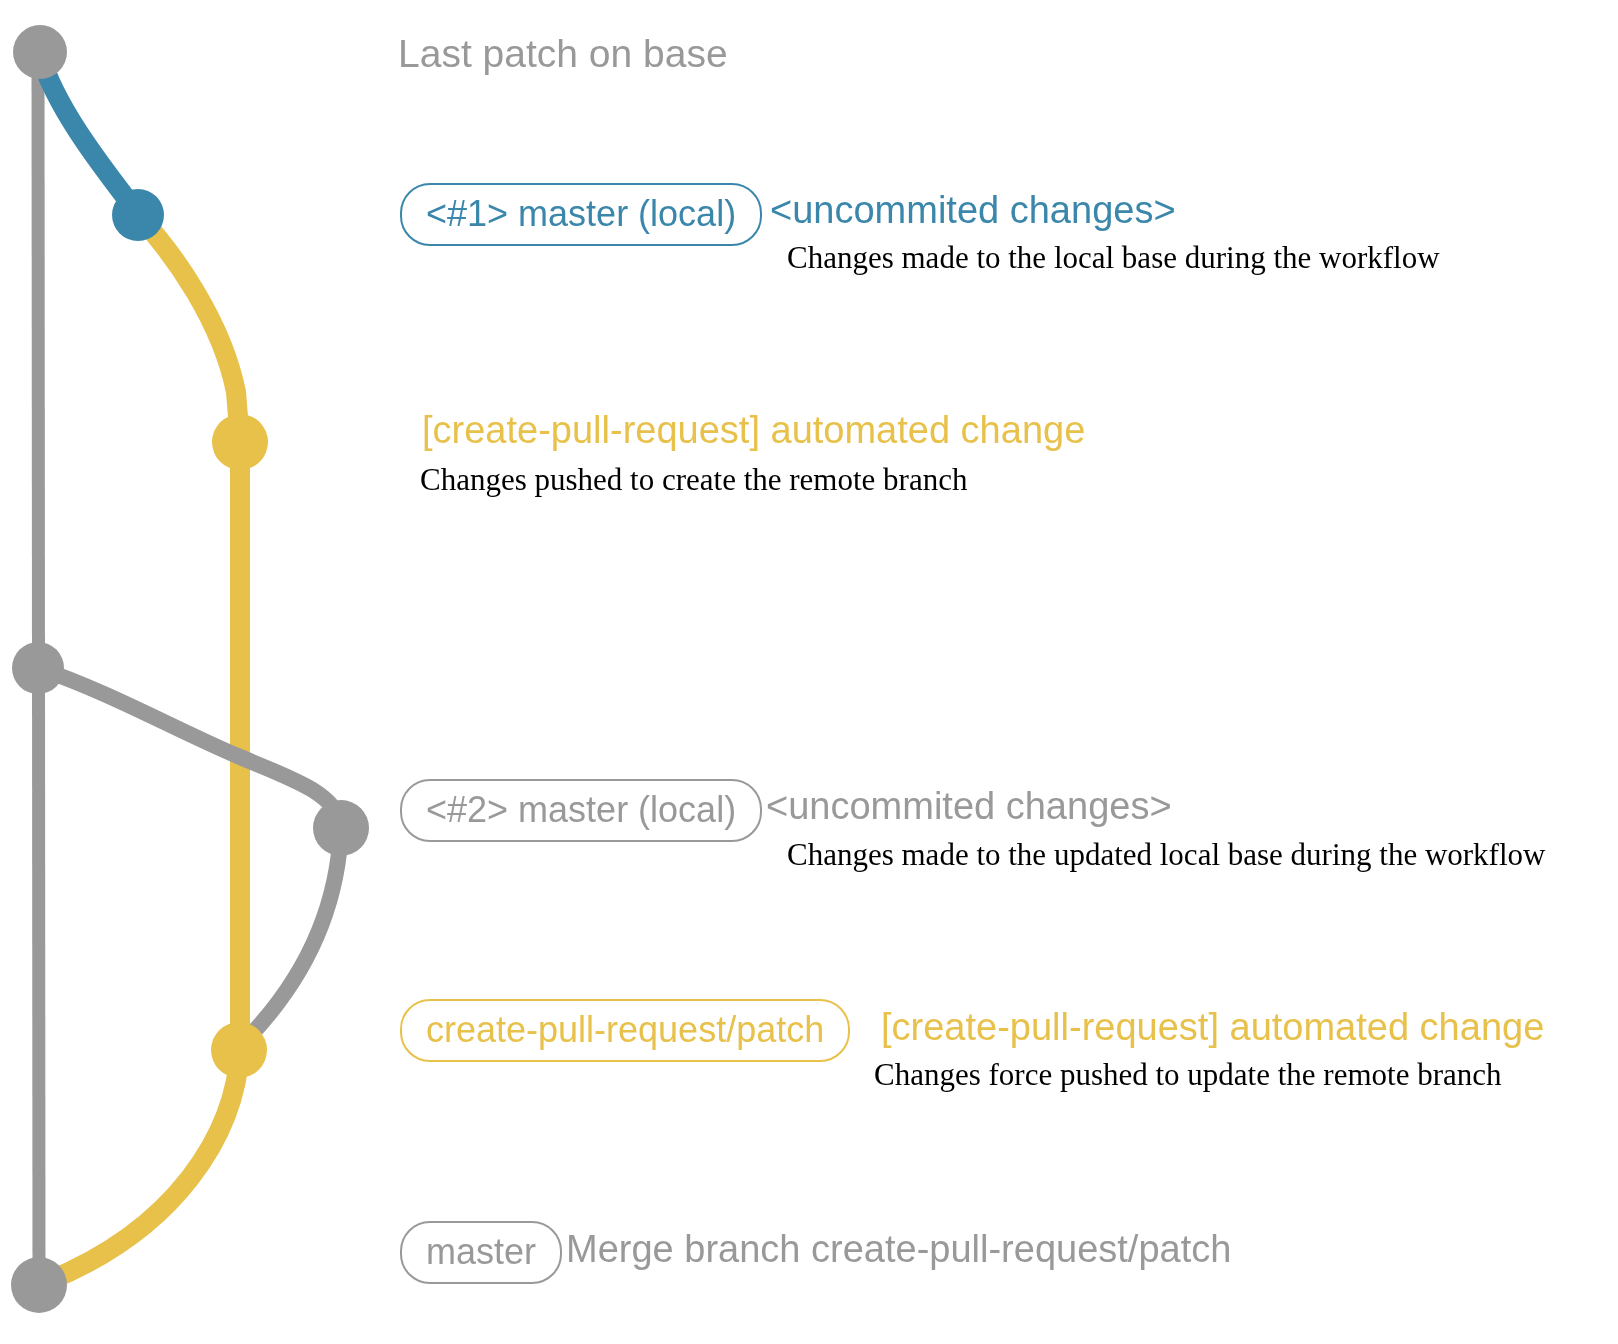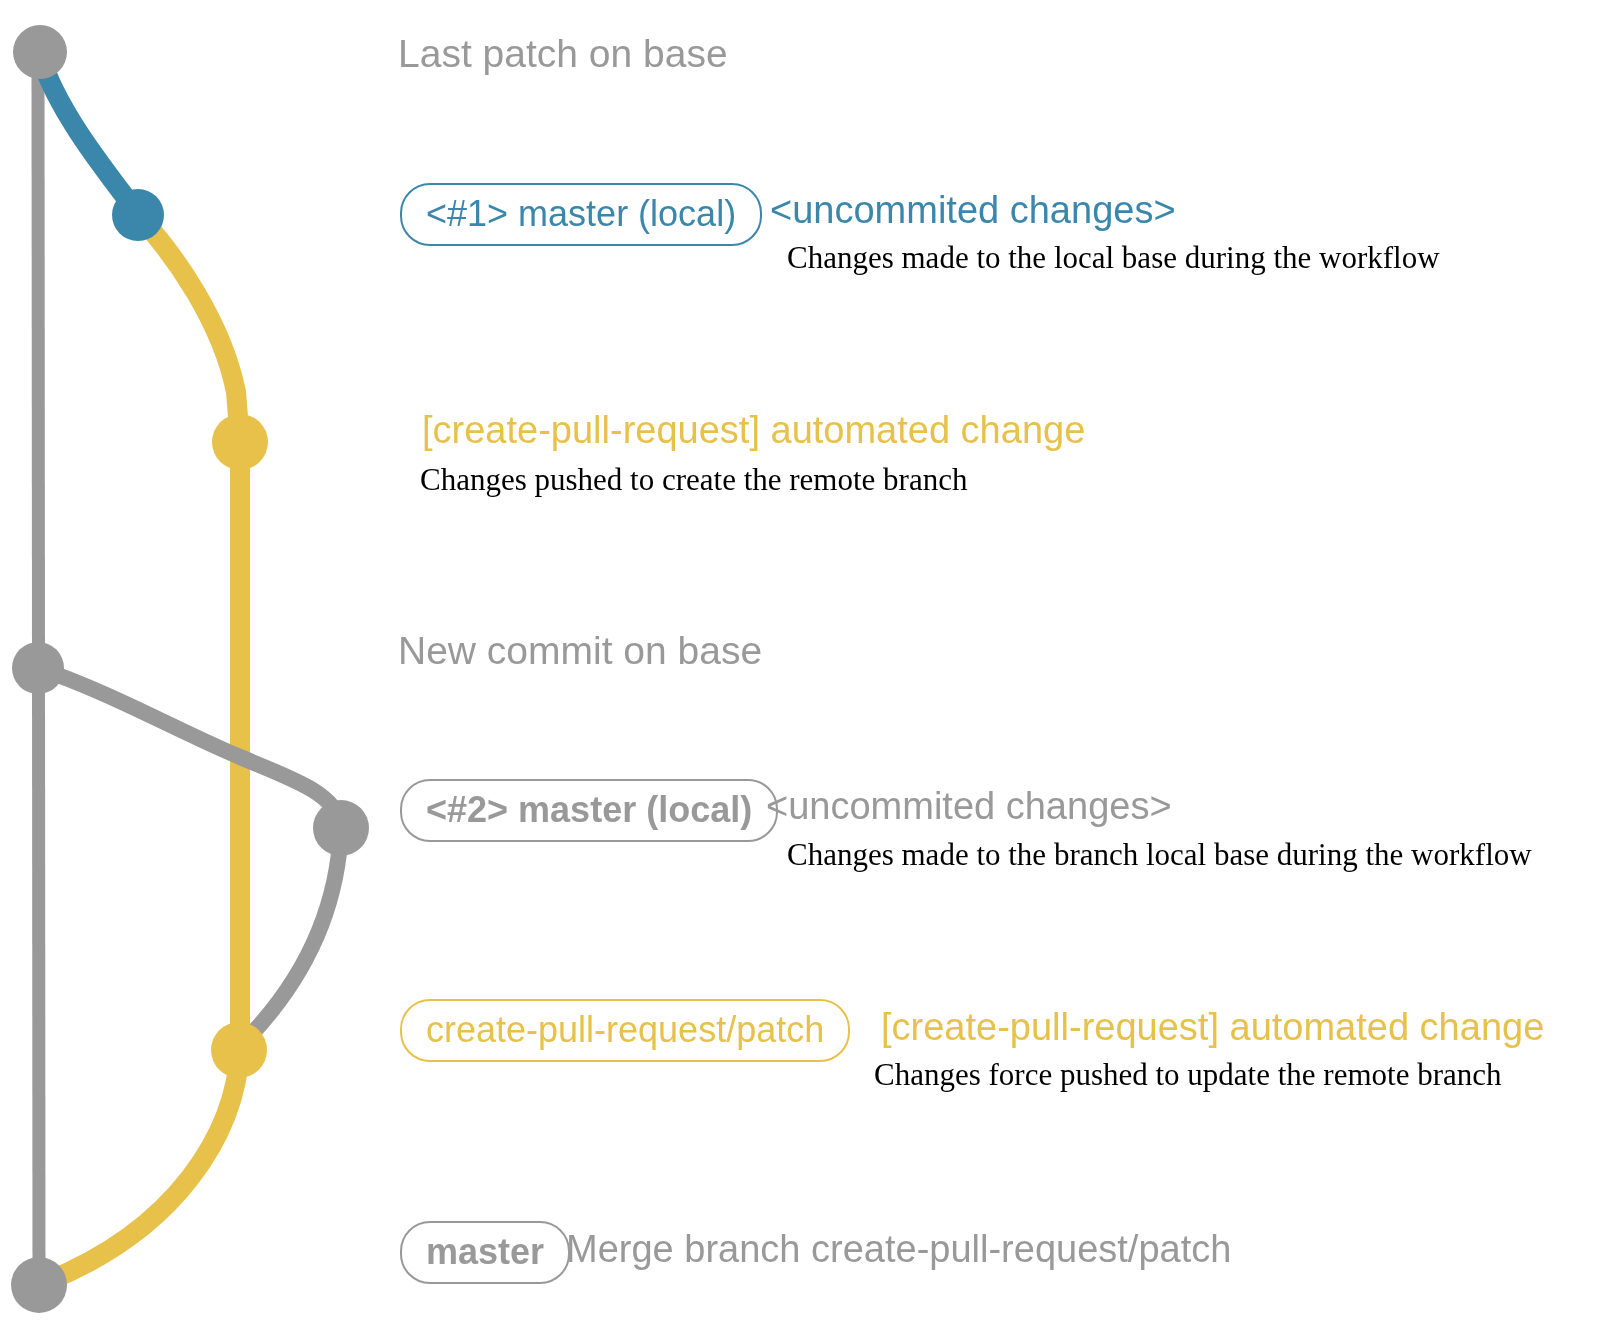--- a/index.html
+++ b/index.html
@@ -40,21 +40,21 @@
   .badge {
     display: inline-block;
     font-size: 36px;
     line-height: 1.0;
     padding: 11px 24px 12px 24px;
     border: 2.5px solid;
     border-radius: 30px;
     background: #ffffff;
   }
   .badge.b-blue   { border-color: var(--blue);   color: var(--blue); }
-  .badge.b-gray   { border-color: var(--gray);   color: var(--gray); font-weight: bold; }
+  .badge.b-gray   { border-color: var(--gray);   color: var(--gray); }
   .badge.b-yellow { border-color: var(--yellow); color: var(--yellow); }
   .title {
     font-size: 38px;
     line-height: 1.15;
     text-align: right;
   }
   .desc {
     font-family: "Liberation Serif", serif;
     font-size: 31px;
     color: #000000;
@@ -91,27 +91,26 @@
 
   <div class="abs" style="left:400px; top:183px;">
     <span class="badge b-blue">&lt;#1&gt; master (local)</span>
   </div>
   <div class="abs title c-blue" style="left:770px; top:189px;">&lt;uncommited changes&gt;</div>
   <div class="abs desc" style="left:787px; top:239px;">Changes made to the local base during the workflow</div>
 
   <div class="abs title c-yellow" style="left:397px; top:409px;">[create-pull-request] automated change</div>
   <div class="abs desc" style="left:420px; top:461px;">Changes pushed to create the remote branch</div>
 
-  <div class="abs glabel c-gray" style="left:398px; top:629px;">New commit on base</div>
 
   <div class="abs" style="left:400px; top:779px;">
     <span class="badge b-gray">&lt;#2&gt; master (local)</span>
   </div>
   <div class="abs title c-gray" style="left:766px; top:785px;">&lt;uncommited changes&gt;</div>
-  <div class="abs desc" style="left:787px; top:836px;">Changes made to the branch local base during the workflow</div>
+  <div class="abs desc" style="left:787px; top:836px;">Changes made to the updated local base during the workflow</div>
 
   <div class="abs" style="left:400px; top:999px;">
     <span class="badge b-yellow">create-pull-request/patch</span>
   </div>
   <div class="abs title c-yellow" style="left:856px; top:1006px;">[create-pull-request] automated change</div>
   <div class="abs desc" style="left:874px; top:1056px;">Changes force pushed to update the remote branch</div>
 
   <div class="abs" style="left:400px; top:1221px;">
     <span class="badge b-gray">master</span>
   </div>

